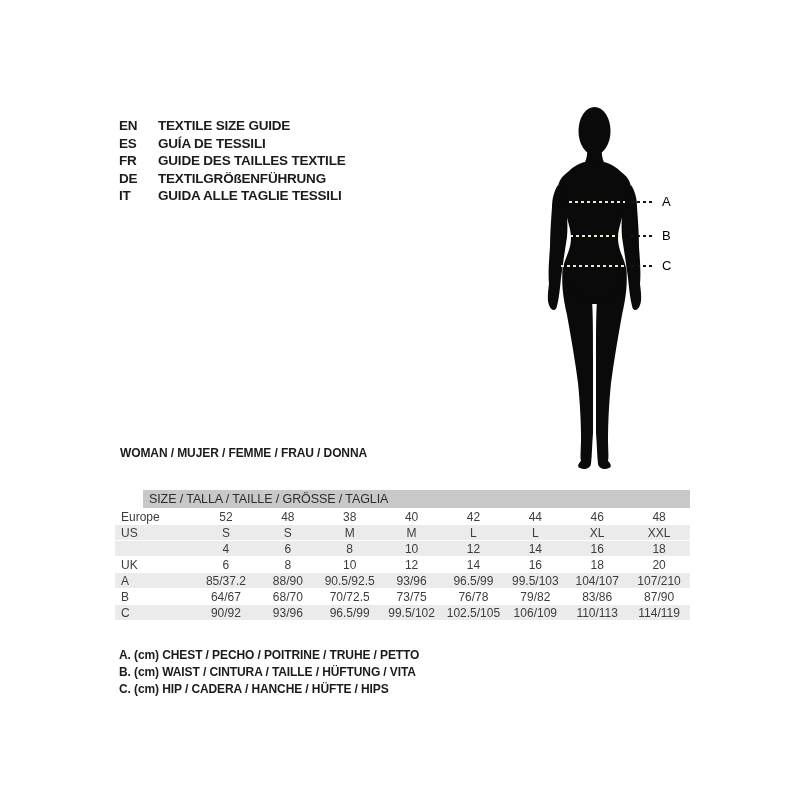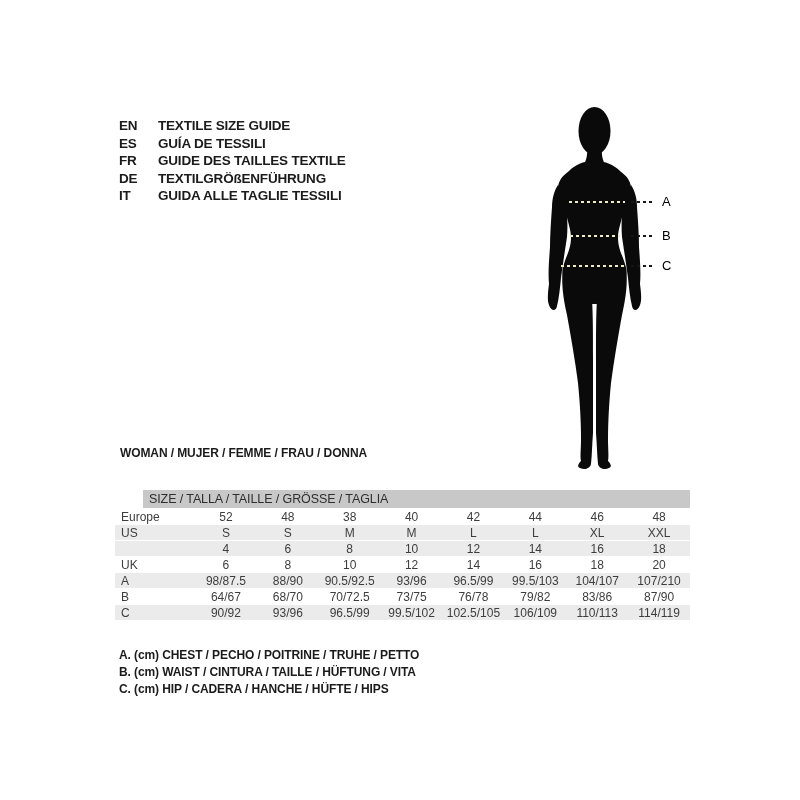--- a/index.html
+++ b/index.html
@@ -222,21 +222,21 @@
               <div class="cell">18</div>
 
               <div class="cell">20</div>
             </div>
         </div>
 
         <div class="trow">
           <div class="row-label">A</div>
           <div class="row-values">
 
-              <div class="cell">98/87.5</div>
+              <div class="cell">85/37.2</div>
 
               <div class="cell">88/90</div>
 
               <div class="cell">90.5/92.5</div>
 
               <div class="cell">93/96</div>
 
               <div class="cell">96.5/99</div>
 
               <div class="cell">99.5/103</div>

